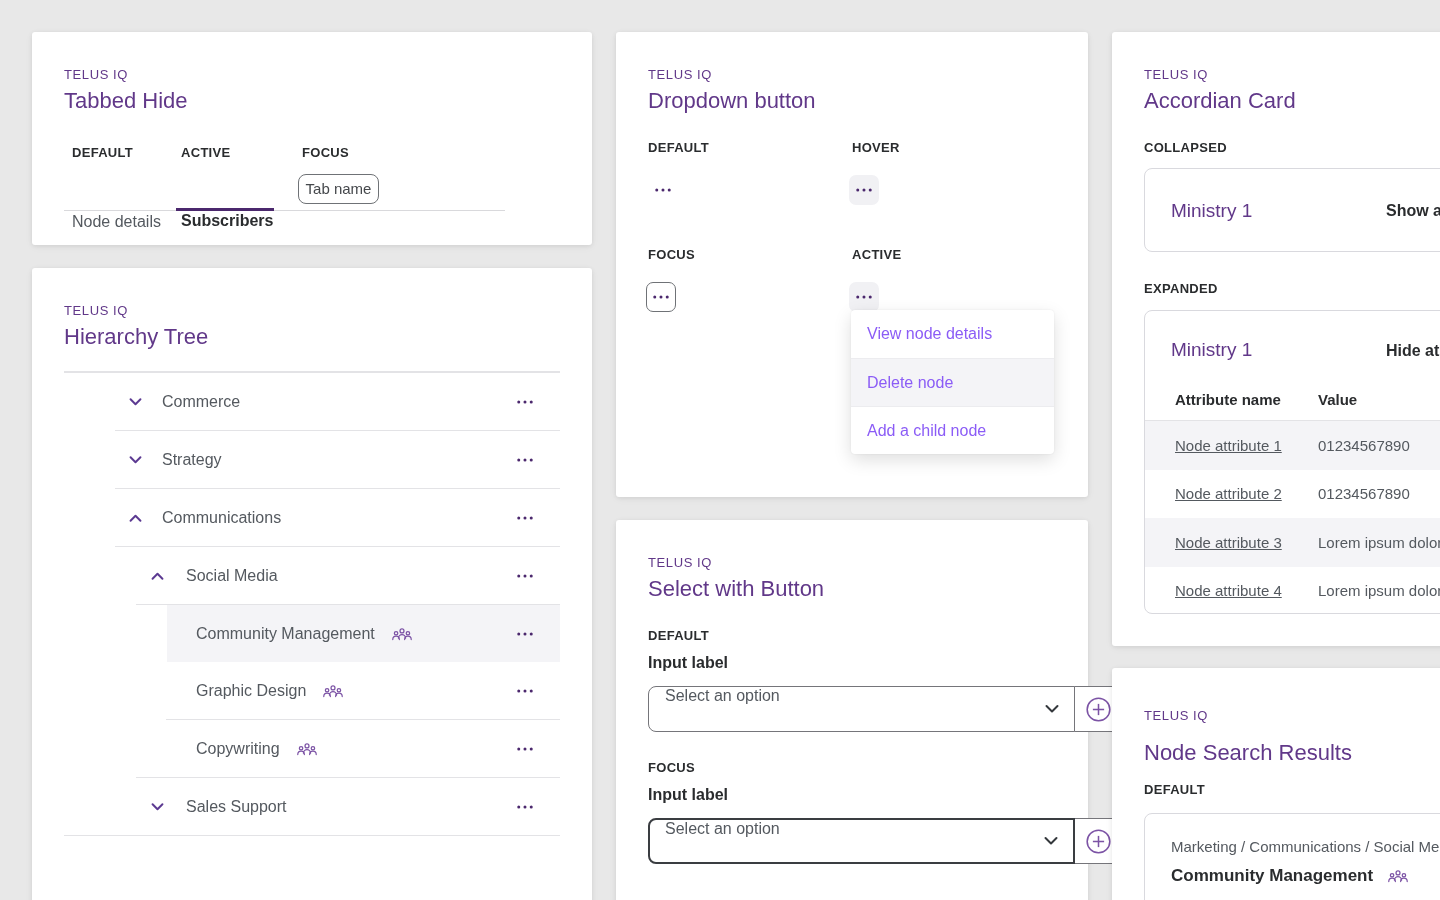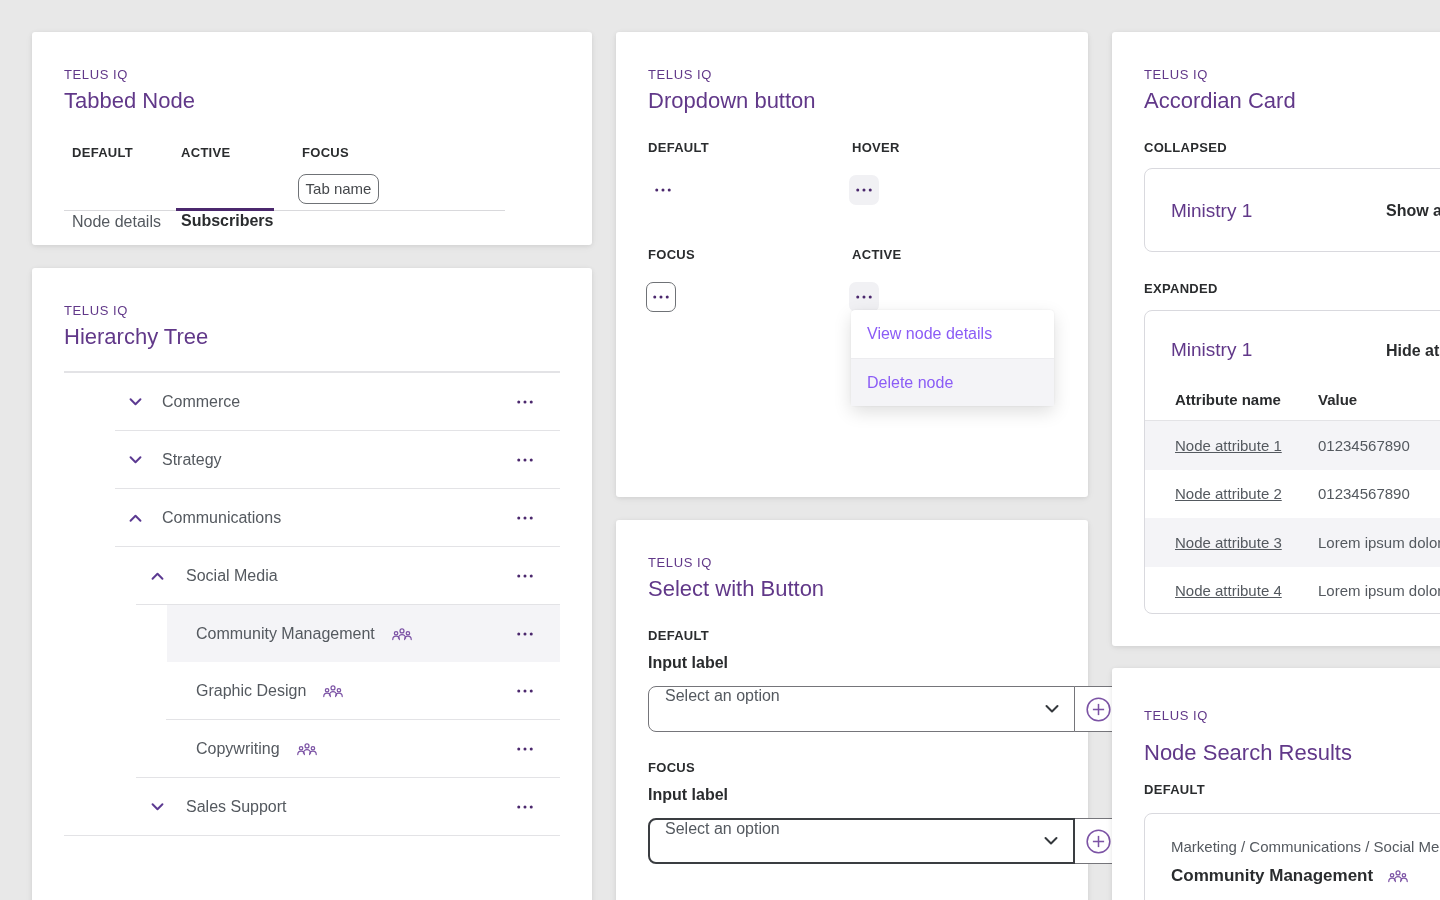--- a/index.html
+++ b/index.html
@@ -146,21 +146,21 @@
       <line x1="16" y1="9.8" x2="16" y2="22.2"></line>
       <line x1="9.8" y1="16" x2="22.2" y2="16"></line>
     </symbol>
   <symbol id="i-caret" viewBox="0 0 14 9">
       <polyline points="1.5,1.5 7,7 12.5,1.5"></polyline>
     </symbol>
 </svg>
 
 <div class="card" id="card-tabbed">
   <div class="eyebrow">TELUS IQ</div>
-  <div class="card-title">Tabbed Node</div>
+  <div class="card-title">Tabbed Hide</div>
   <div class="state-label" id="tv-lbl-default">DEFAULT</div>
   <div class="state-label" id="tv-lbl-active">ACTIVE</div>
   <div class="state-label" id="tv-lbl-focus">FOCUS</div>
   <div class="tv-baseline"></div>
   <div class="tv-tab" id="tv-tab-default">Node details</div>
   <div class="tv-tab" id="tv-tab-active">Subscribers</div>
   <div id="tv-underline"></div>
   <div class="tv-tab" id="tv-tab-focus">Tab name</div>
 </div>
 
@@ -318,20 +318,21 @@
     </div>
   <div class="dd-btn" id="dd-btn-active">
       <svg class="ic fl" width="16" height="4">
         <use href="#i-dots"></use>
       </svg>
     </div>
 
   <div id="dd-menu">
     <div class="dd-item">View node details</div>
     <div class="dd-item hovered">Delete node</div>
+    <div class="dd-item">Add a child node</div>
   </div>
 </div>
 
 <div class="card" id="card-select">
   <div class="eyebrow">TELUS IQ</div>
   <div class="card-title">Select with Button</div>
   <div class="state-label" id="sel-lbl-default">DEFAULT</div>
   <div class="input-label" id="sel-inplbl-1">Input label</div>
 
   <div class="sel-row" id="sel-row-1">

